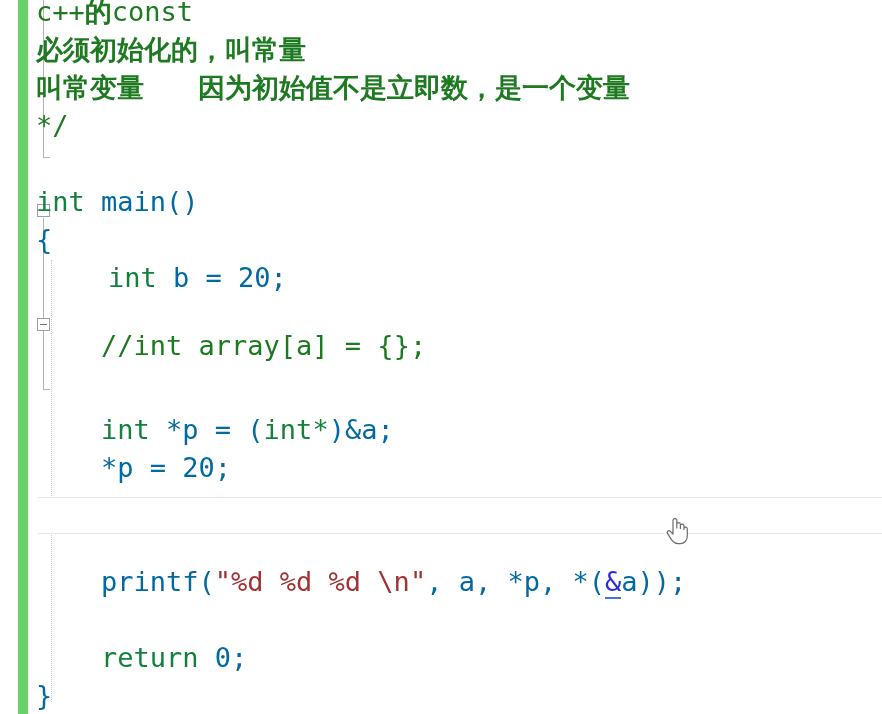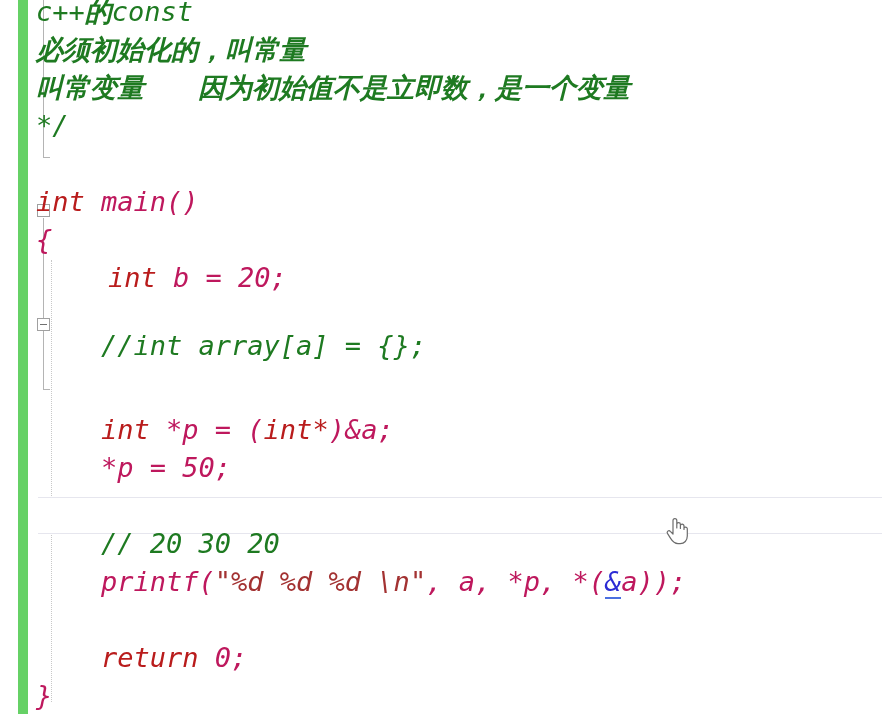--- a/index.html
+++ b/index.html
@@ -13,21 +13,20 @@
     overflow: hidden;
     font-family: "DejaVu Sans Mono", "Liberation Mono", monospace;
   }
 
   
   #editor {
     position: relative;
     width: 882px;
     height: 586px;
     background: #ffffff;
-    font-style: italic;
   }
 
   
   .gutter {
     position: absolute;
     left: 0;
     top: 0;
     width: 44px;
     height: 714px;
     background: #ffffff;
@@ -114,24 +113,24 @@
     left: 38px;
     width: 844px;
     height: 37px;
     box-sizing: border-box;
     border-top: 1px solid #e6e6ee;
     border-bottom: 1px solid #e6e6ee;
     background: #ffffff;
   }
 
   
-  .kw      { color: #b91c1c; }
+  .kw      { color: #15803d; }
   .cmt     { color: #1e7a21; }
   .str     { color: #a33232; }
-  .plain   { color: #be185d; }
+  .plain   { color: #0369a1; }
   .ref     { color: #2b2bd4; border-bottom: 2px solid #4a6fe0; }
   .cjk-cmt { font-family: "DejaVu Sans", "Liberation Sans", sans-serif; font-weight: bold; color: #1e7a21; }
 
   
   .mouse-cursor {
     position: absolute;
     width: 26px;
     height: 30px;
     pointer-events: none;
   }
@@ -160,23 +159,22 @@
       <div class="line" style="top: 69px;"><span class="txt"><span class="cjk-cmt">叫常变量　　因为初始值不是立即数，是一个变量</span></span></div>
       <div class="line" style="top: 31px;"><span class="txt"><span class="cjk-cmt">必须初始化的，叫常量</span></span></div>
       <div class="line" style="top: 107px;"><span class="txt"><span class="cmt">*/</span></span></div>
       <div class="line" style="top: 145px;"><span class="txt">&nbsp;</span></div>
       <div class="line" style="top: 183px;"><span class="txt"><span class="kw">int</span><span class="plain"> main()</span></span></div>
       <div class="line" style="top: 221px;"><span class="txt"><span class="plain">{</span></span></div>
       <div class="line" style="top: 259px; padding-left: 7px;"><span class="txt"><span class="plain">    </span><span class="kw">int</span><span class="plain"> b = 20;</span></span></div>
       <div class="line" style="top: 327px;"><span class="txt"><span class="plain">    </span><span class="cmt">//int array[a] = {};</span></span></div>
       <div class="line" style="top: 373px;"><span class="txt">&nbsp;</span></div>
       <div class="line" style="top: 411px;"><span class="txt"><span class="plain">    </span><span class="kw">int</span><span class="plain"> *p = (</span><span class="kw">int</span><span class="kw">*</span><span class="plain">)&amp;a;</span></span></div>
-      <div class="line" style="top: 449px;"><span class="txt"><span class="plain">    *p = 50;</span></span></div>
+      <div class="line" style="top: 449px;"><span class="txt"><span class="plain">    *p = 20;</span></span></div>
       <div class="line" style="top: 487px;"><span class="txt">&nbsp;</span></div>
-      <div class="line" style="top: 525px;"><span class="txt"><span class="plain">    </span><span class="cmt">// 20 30 20</span></span></div>
       <div class="line" style="top: 563px;"><span class="txt"><span class="plain">    printf(</span><span class="str">"%d %d %d \n"</span><span class="plain">, a, *p, *(</span><span class="ref">&amp;</span><span class="plain">a));</span></span></div>
       <div class="line" style="top: 601px;"><span class="txt">&nbsp;</span></div>
       <div class="line" style="top: 639px;"><span class="txt"><span class="plain">    </span><span class="kw">return</span><span class="plain"> 0;</span></span></div>
       <div class="line" style="top: 677px;"><span class="txt"><span class="plain">}</span></span></div>
     </div>
 
   <svg class="mouse-cursor" style="left:664px; top:515px;" viewBox="0 0 26 30">
     <path d="M9,19 L9,5.5 A1.9,1.9 0 0 1 12.8,5.5 L12.8,13 L12.8,9.5 A1.8,1.8 0 0 1 16.4,9.5 L16.4,13.5 L16.4,11 A1.8,1.8 0 0 1 20,11 L20,14.5 L20,13 A1.8,1.8 0 0 1 23.3,13.6 L23.3,21 C23.3,25.5 20.4,28.6 16.2,28.6 L14,28.6 C10.4,28.6 8.6,26.6 6.6,23.4 L3.6,18.6 A1.7,1.7 0 0 1 6.3,16.4 L9,19 Z" fill="#ffffff" stroke="#6b6b6b" stroke-width="1.2" stroke-linejoin="round"></path>
   </svg>
 

